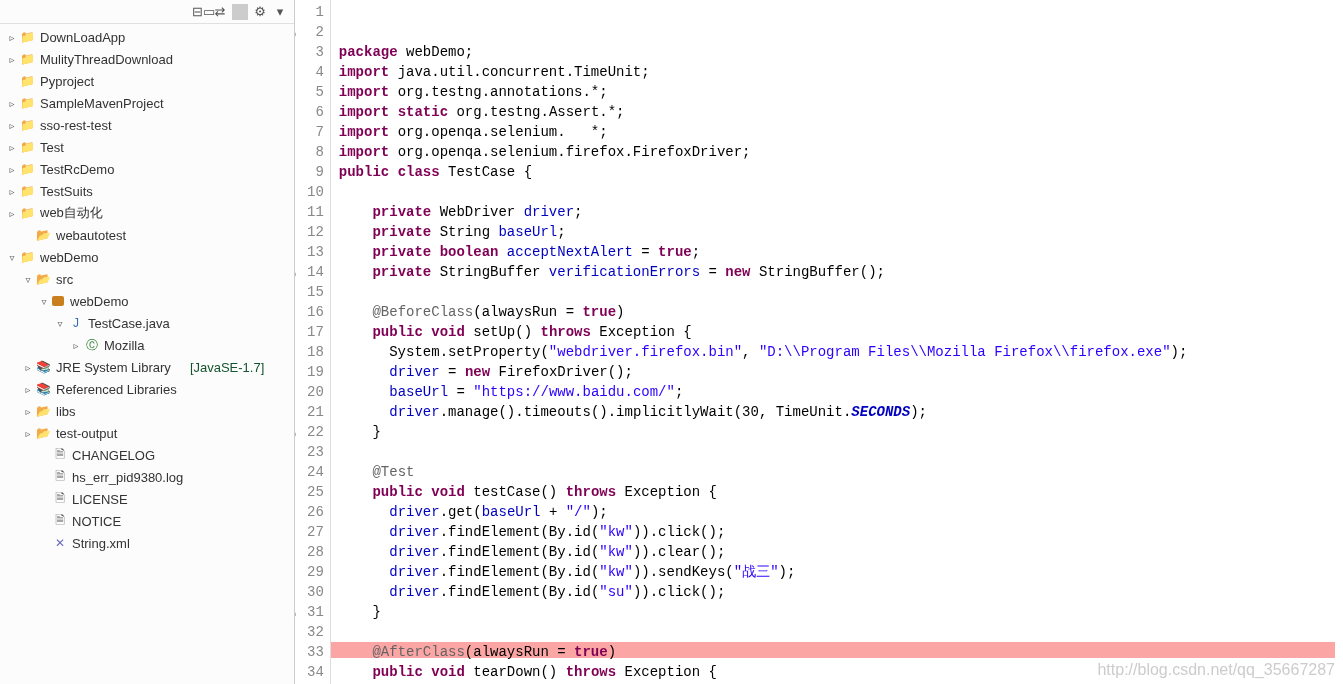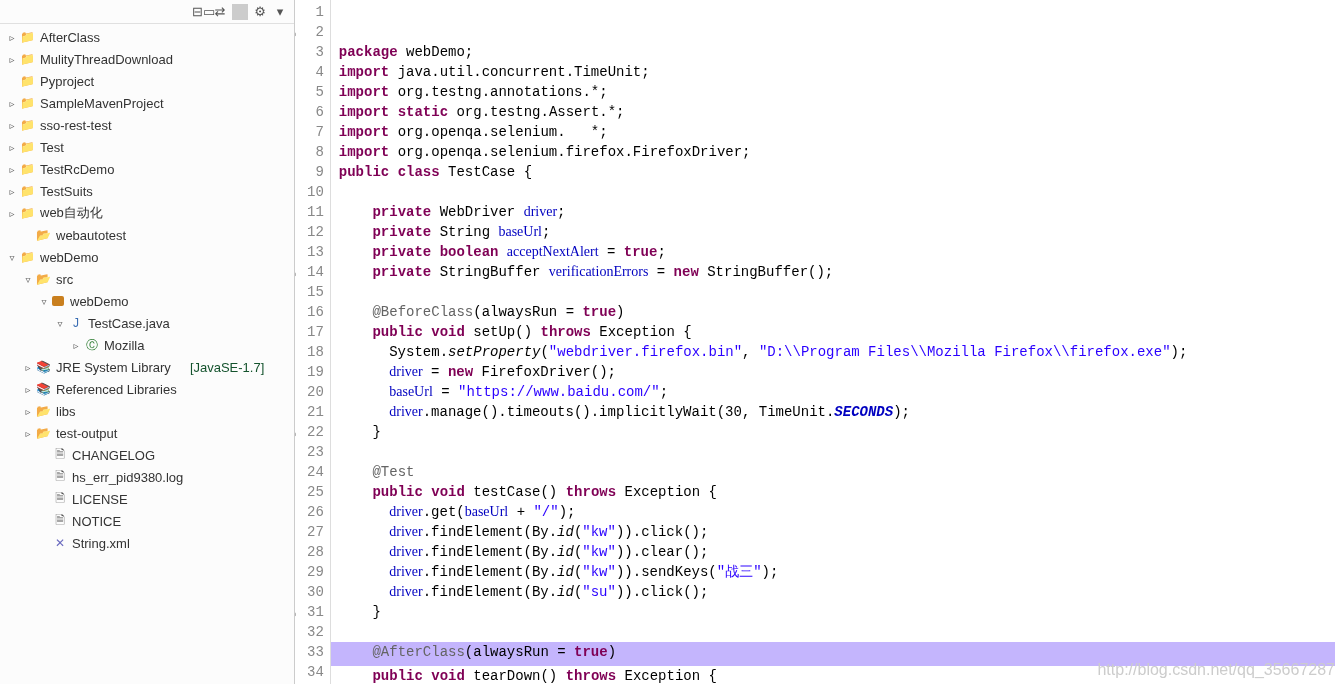--- a/index.html
+++ b/index.html
@@ -89,26 +89,26 @@
   .code {
     flex:1;
     padding: 2px 0 0 8px;
     white-space: pre;
     overflow: auto;
     position: relative;
   }
   .code-line { height:20px; }
   .kw   { color:#7f0055; font-weight:bold; }
   .str  { color:#2a00ff; }
-  .fld  { color:#0000c0;font-family:Liberation Serif, serif; }
+  .fld  { color:#0000c0; }
   .com  { color:#646464; }
-  .mth  { color:#000; font-style: italic; }
+  .mth  { color:#000; }
   .sit  { color:#0000c0; font-style: italic; font-weight:bold;text-align:center; }
   .pln  { color:#000; }
-  .hl   { background:#c4b5fd; display:inline-block; width:100%; height:24px; margin-left:-8px; padding-left:8px;}
+  .hl   { background:#fca5a5; display:inline-block; width:100%; height:16px; margin-left:-8px; padding-left:8px;}
   .watermark {
     position:absolute;
     right:8px;
     bottom:4px;
     color:#ccc;
     font-family: "Segoe UI", sans-serif;
     font-size: 16px;
   }
 </style>
 </head>
@@ -120,21 +120,21 @@
     <span>⇄</span>
     <span class="vsep"></span>
     <span>⚙</span>
     <span>▾</span>
   </div>
   <div class="tree" id="tree">
       <div class="tree-item">
         <span class="h-pad" style="width: 0px;"></span>
         <span class="arrow">▹</span>
         <span class="ticon ic-proj">📁</span>
-        <span>AfterClass</span>
+        <span>DownLoadApp</span>
       </div>
       <div class="tree-item">
         <span class="h-pad" style="width: 0px;"></span>
         <span class="arrow">▹</span>
         <span class="ticon ic-proj">📁</span>
         <span>MulityThreadDownload</span>
       </div>
       <div class="tree-item">
         <span class="h-pad" style="width: 0px;"></span>
         <span class="arrow"> </span>

